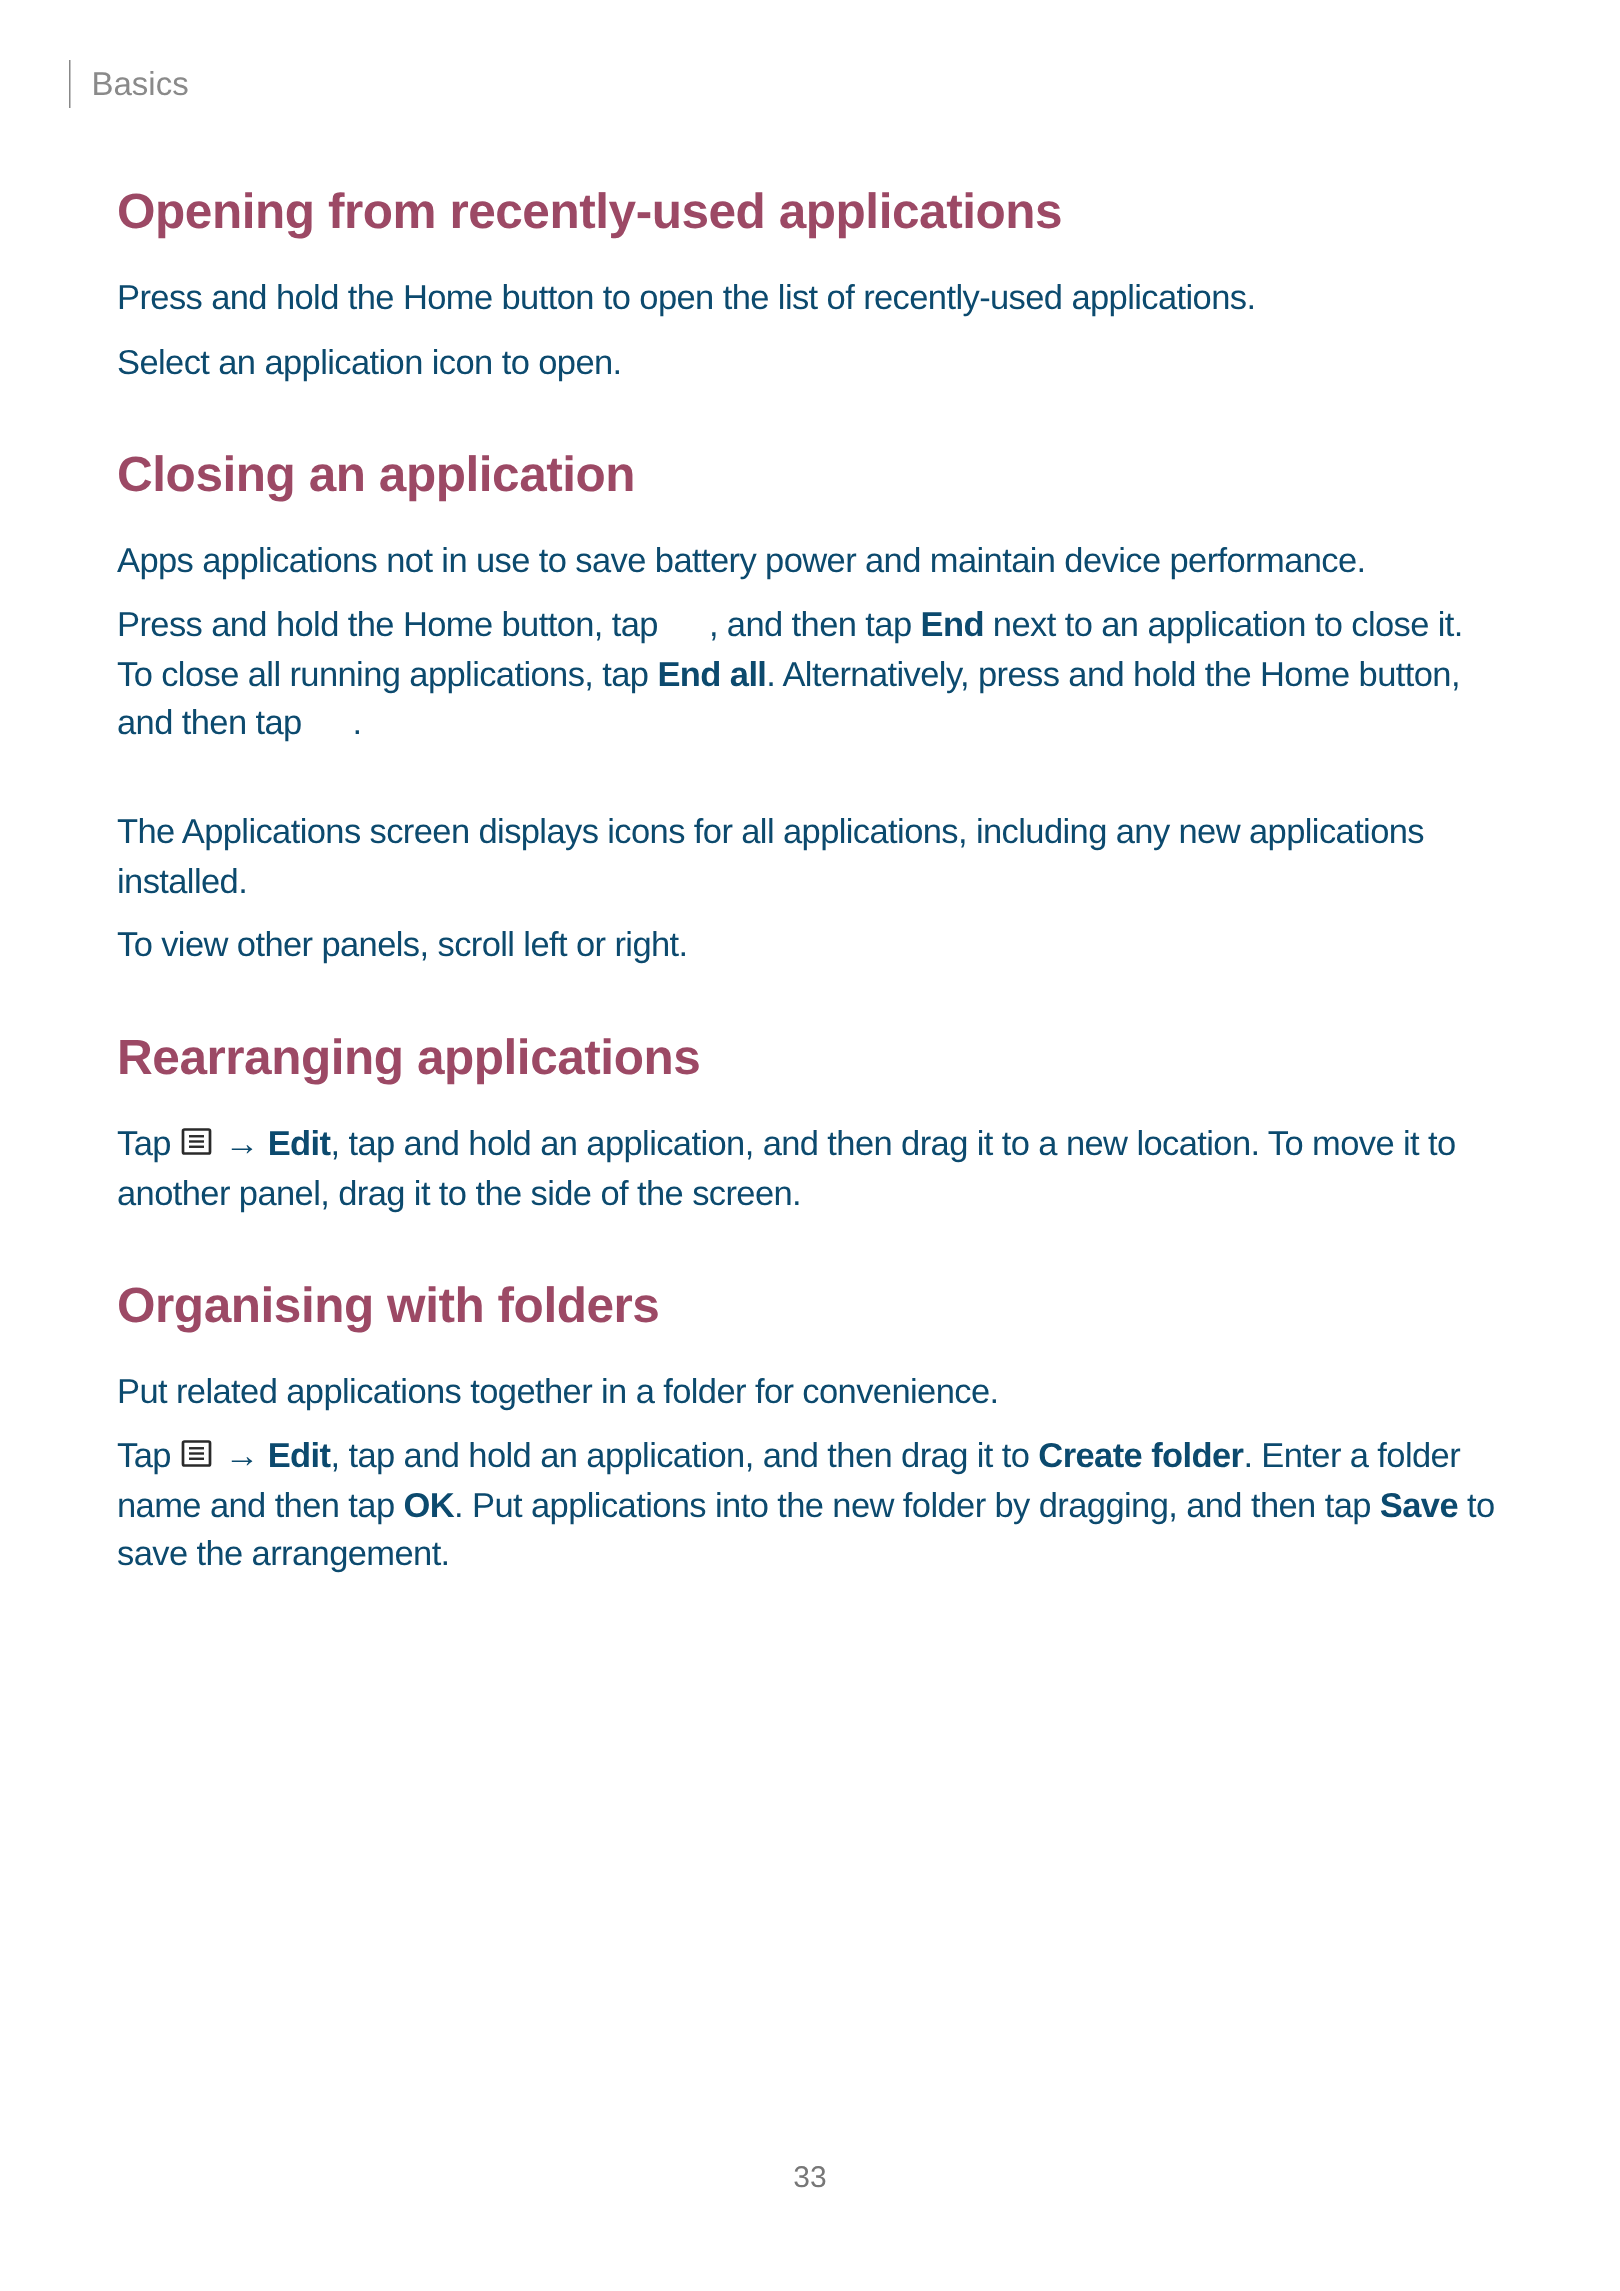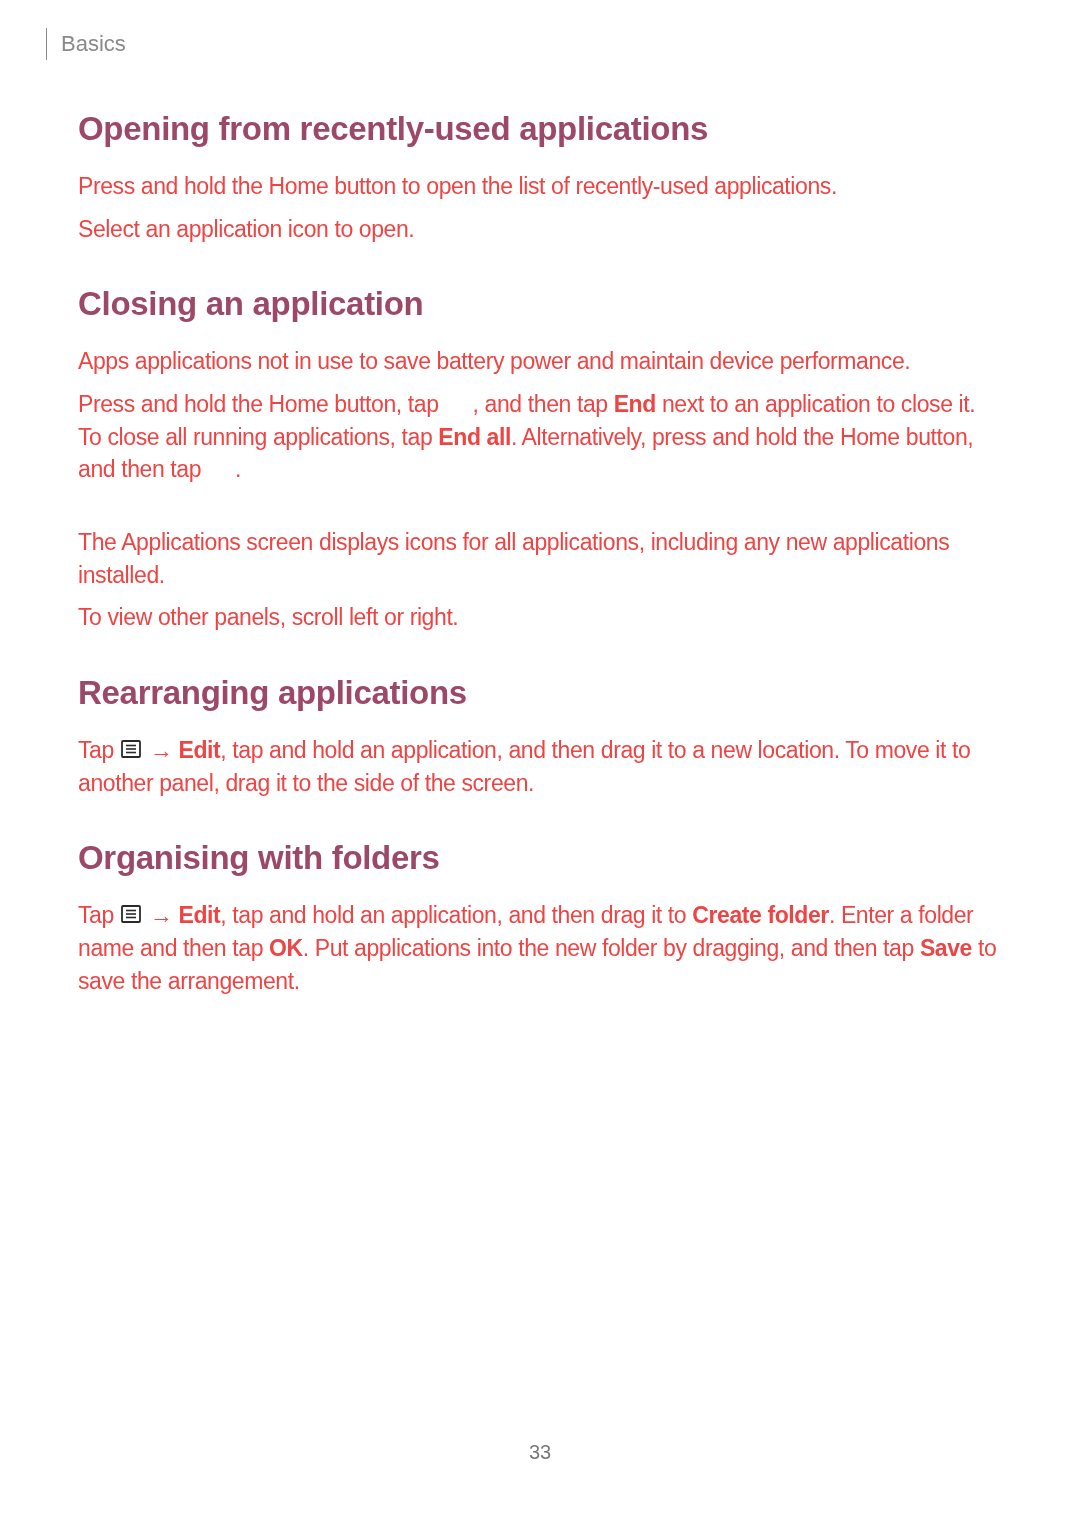--- a/index.html
+++ b/index.html
@@ -10,21 +10,21 @@
     
     body {
       font-family: -apple-system, BlinkMacSystemFont, "Segoe UI", Helvetica, Arial, sans-serif;
       background: #ffffff;
       width: 1080px;
       min-height: 1527px;
       position: relative;
     }
     
     .page {
-      padding: 28px 78px 40px 78px;
+      padding: 40px 78px 40px 78px;
     }
     
     .breadcrumb-wrap {
       display: flex;
       align-items: center;
       margin-bottom: 50px;
       margin-left: -32px;
     }
     
     .divider-vert {
@@ -50,21 +50,21 @@
     h1.title {
       color: #27a0d4;
       font-size: 46px;
       font-weight: 600;
       margin-top: 58px;
       margin-bottom: 26px;
       letter-spacing: -0.5px;
     }
     
     p {
-      color: #ef4444;
+      color: #0c4a6e;
       font-size: 23px;
       line-height: 1.42;
       margin-bottom: 10px;
       letter-spacing: -0.4px;
     }
     
     .section {
       margin-bottom: 40px;
     }
     
@@ -133,20 +133,21 @@
             <rect x="2" y="1" width="18" height="16" rx="1" fill="none" stroke="#2a2a2a" stroke-width="1.8"></rect>
             <line x1="6" y1="5.5" x2="16" y2="5.5" stroke="#2a2a2a" stroke-width="1.6"></line>
             <line x1="6" y1="9" x2="16" y2="9" stroke="#2a2a2a" stroke-width="1.6"></line>
             <line x1="6" y1="12.5" x2="16" y2="12.5" stroke="#2a2a2a" stroke-width="1.6"></line>
           </svg></span><span> → </span><span class="bold">Edit</span><span>, tap and hold an application, and then drag it to a new location. To move it to another panel, drag it to the side of the screen.</span>
     </p>
   </div>
 
   <div class="section">
     <h2 class="accent">Organising with folders</h2>
+    <p>Put related applications together in a folder for convenience.</p>
     <p class="mixed-para">
       <span>Tap </span><span class="menu-icon-svg"><svg width="24" height="18" viewBox="0 0 24 18">
             <rect x="2" y="1" width="18" height="16" rx="1" fill="none" stroke="#2a2a2a" stroke-width="1.8"></rect>
             <line x1="6" y1="5.5" x2="16" y2="5.5" stroke="#2a2a2a" stroke-width="1.6"></line>
             <line x1="6" y1="9" x2="16" y2="9" stroke="#2a2a2a" stroke-width="1.6"></line>
             <line x1="6" y1="12.5" x2="16" y2="12.5" stroke="#2a2a2a" stroke-width="1.6"></line>
           </svg></span><span> → </span><span class="bold">Edit</span><span>, tap and hold an application, and then drag it to </span><span class="bold">Create folder</span><span>. Enter a folder name and then tap </span><span class="bold">OK</span><span>. Put applications into the new folder by dragging, and then tap </span><span class="bold">Save</span><span> to save the arrangement.</span>
     </p>
   </div>
 </div>

